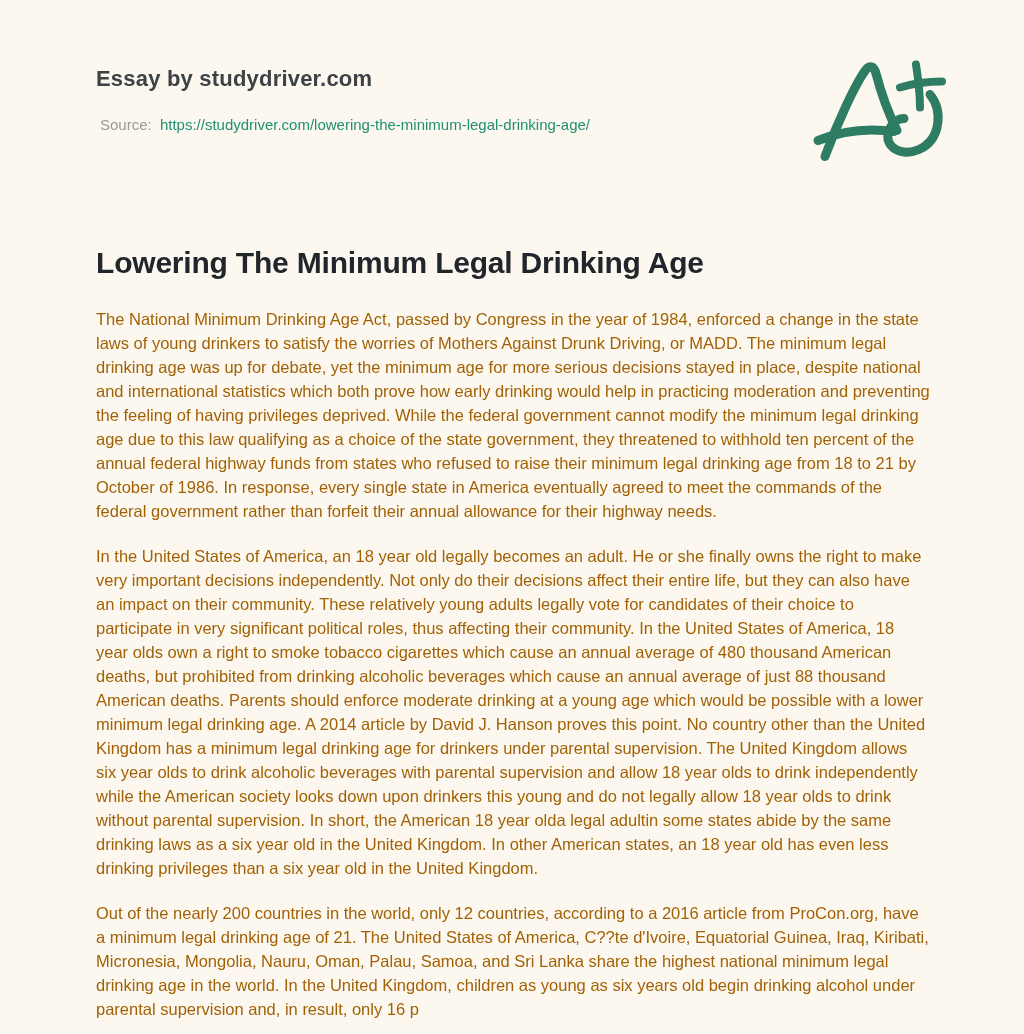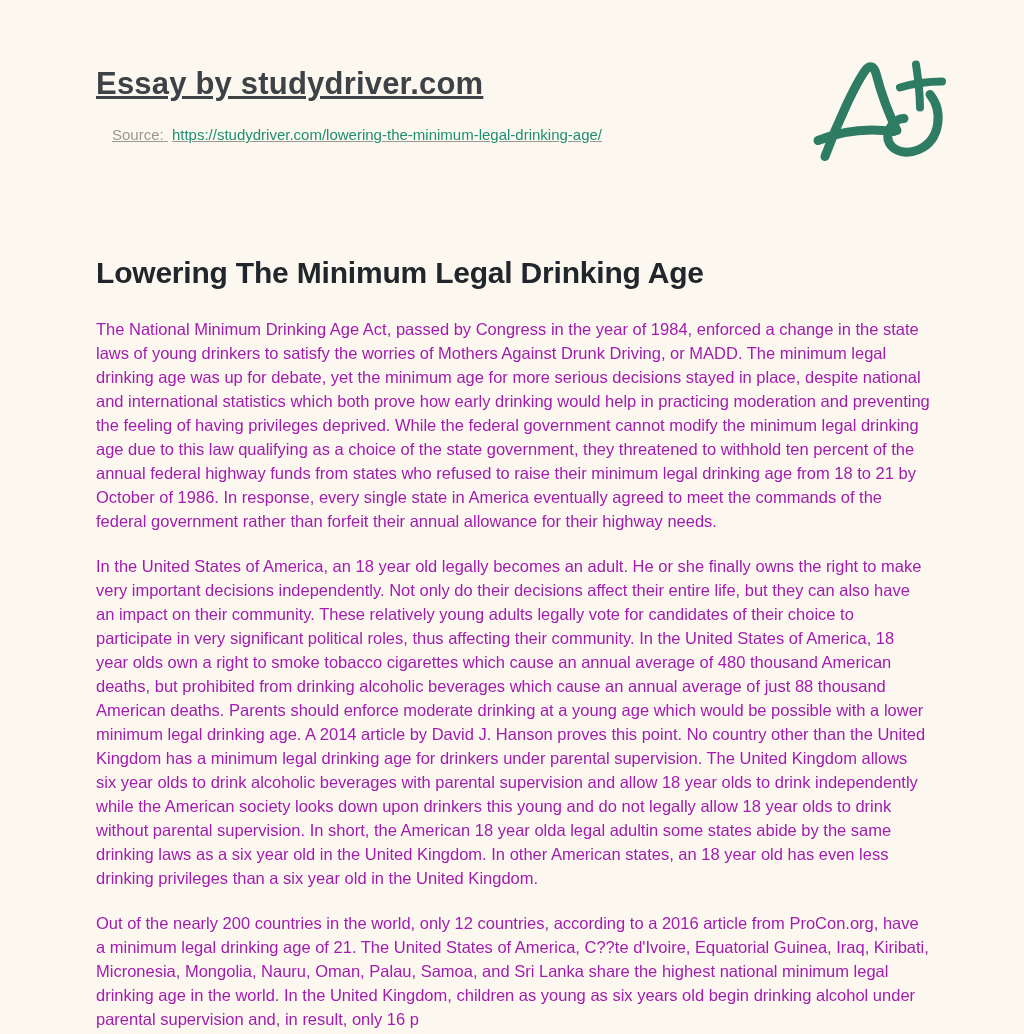--- a/index.html
+++ b/index.html
@@ -15,31 +15,29 @@
   }
   .page {
     position: relative;
     width: 1024px;
     height: 1034px;
     box-sizing: border-box;
     padding: 66px 94px 0 96px;
   }
   .header-title {
     margin: 0;
-    font-size: 31px;
+    font-size: 22px;
     font-weight: 700;
     color: #3d4247;
     letter-spacing: 0.2px;
-    text-decoration: underline;
   }
   .source-line {
-    margin: 24px 0 0 16px;
+    margin: 24px 0 0 4px;
     font-size: 15px;
     color: #9a9892;
-    text-decoration: underline;
   }
   .source-line a {
     color: #1f8f72;
     text-decoration: none;
     margin-left: 4px;
   }
   .logo {
     position: absolute;
     top: 52px;
     right: 62px;
@@ -55,21 +53,21 @@
     font-size: 30px;
     font-weight: 700;
     color: #20262b;
     letter-spacing: -0.2px;
   }
   .para {
     margin: 0 0 21px 0;
     max-width: 836px;
     font-size: 16.5px;
     line-height: 24px;
-    color: #a21caf;
+    color: #a16207;
   }
   .para:first-of-type {
     margin-top: 27px;
   }
 </style>
 </head>
 <body>
 
 <div class="page">
 

